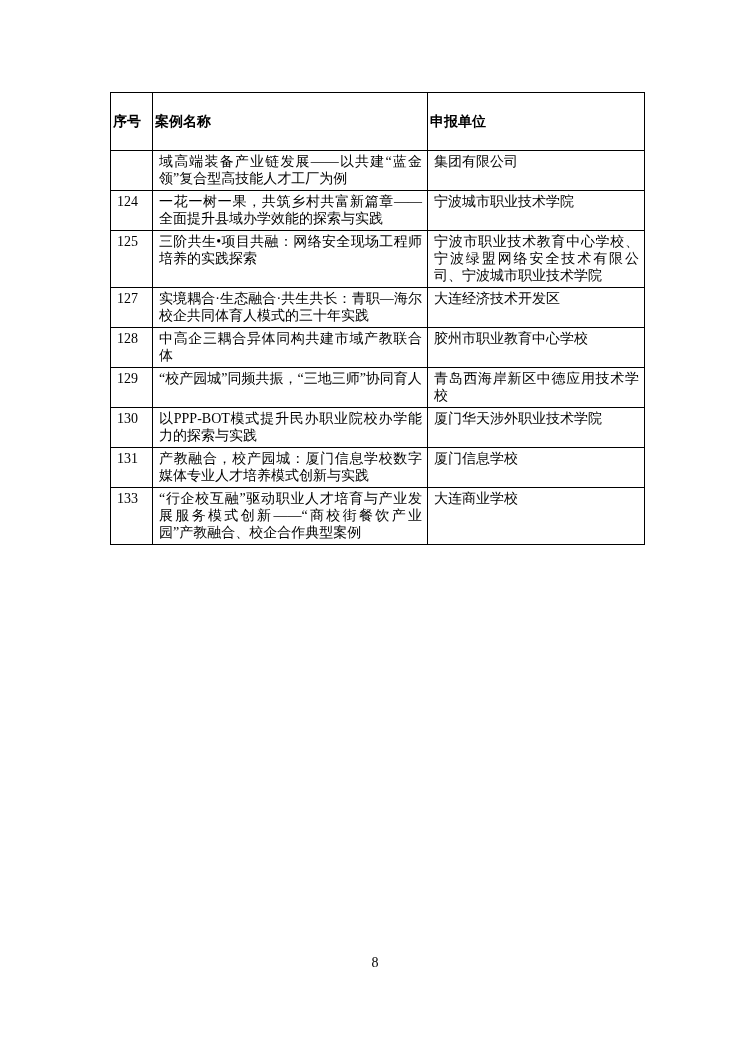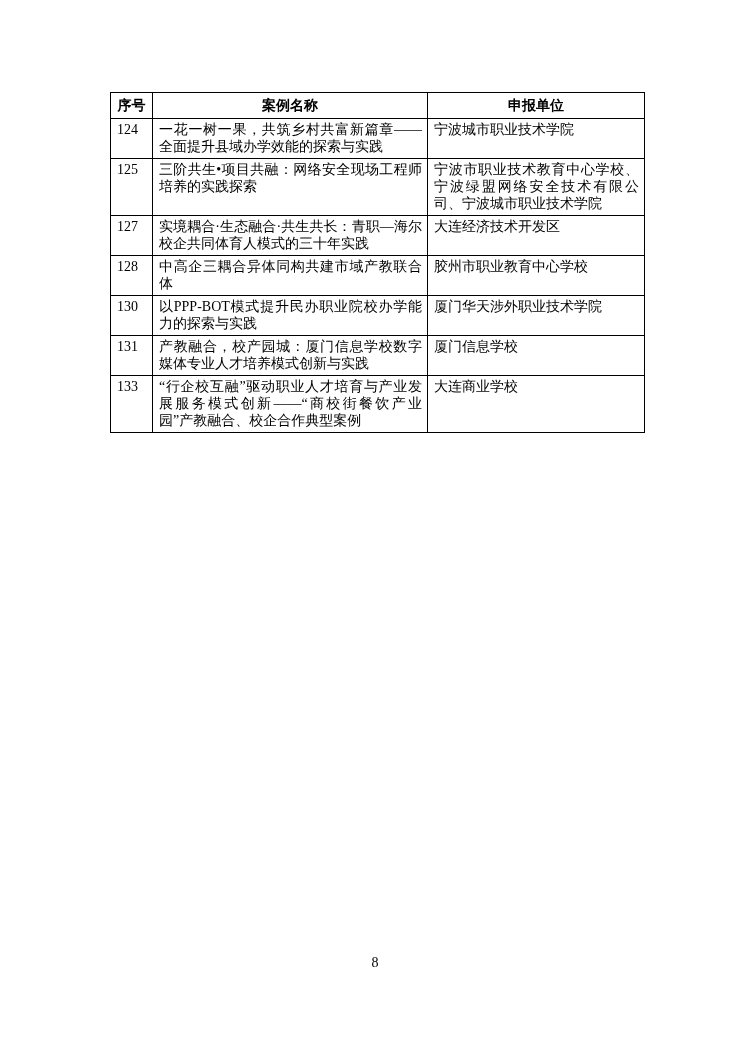--- a/index.html
+++ b/index.html
@@ -23,22 +23,22 @@
     top: 92px;
     width: 534px;
     border-collapse: collapse;
     table-layout: fixed;
   }
   table.case-table th {
     border: 1px solid #000000;
     font-size: 14px;
     font-weight: 700;
     line-height: 17px;
-    padding: 4px 2px;
-    text-align: center;
+    padding: 20px 2px;
+    text-align: left;
   }
   table.case-table td {
     border: 1px solid #000000;
     font-size: 14px;
     line-height: 17px;
     padding: 2px 5px 3px 6px;
     vertical-align: top;
     word-break: break-all;
   }
   td.cell-no {
@@ -72,38 +72,48 @@
     </colgroup>
     <thead>
       <tr>
         <th>序号</th>
         <th>案例名称</th>
         <th>申报单位</th>
       </tr>
     </thead>
     <tbody>
         <tr>
+    <td class="cell-no"></td>
+    <td class="cell-name">域高端装备产业链发展——以共建“蓝金领”复合型高技能人才工厂为例</td>
+    <td class="cell-unit">集团有限公司</td>
+  </tr>
+        <tr>
     <td class="cell-no">124</td>
     <td class="cell-name">一花一树一果，共筑乡村共富新篇章——全面提升县域办学效能的探索与实践</td>
     <td class="cell-unit">宁波城市职业技术学院</td>
   </tr>
         <tr>
     <td class="cell-no">125</td>
     <td class="cell-name">三阶共生•项目共融：网络安全现场工程师培养的实践探索</td>
     <td class="cell-unit">宁波市职业技术教育中心学校、宁波绿盟网络安全技术有限公司、宁波城市职业技术学院</td>
   </tr>
         <tr>
     <td class="cell-no">127</td>
     <td class="cell-name">实境耦合·生态融合·共生共长：青职—海尔校企共同体育人模式的三十年实践</td>
     <td class="cell-unit">大连经济技术开发区</td>
   </tr>
         <tr>
     <td class="cell-no">128</td>
     <td class="cell-name">中高企三耦合异体同构共建市域产教联合体</td>
     <td class="cell-unit">胶州市职业教育中心学校</td>
+  </tr>
+        <tr>
+    <td class="cell-no">129</td>
+    <td class="cell-name">“校产园城”同频共振，“三地三师”协同育人</td>
+    <td class="cell-unit">青岛西海岸新区中德应用技术学校</td>
   </tr>
         <tr>
     <td class="cell-no">130</td>
     <td class="cell-name">以PPP-BOT模式提升民办职业院校办学能力的探索与实践</td>
     <td class="cell-unit">厦门华天涉外职业技术学院</td>
   </tr>
         <tr>
     <td class="cell-no">131</td>
     <td class="cell-name">产教融合，校产园城：厦门信息学校数字媒体专业人才培养模式创新与实践</td>
     <td class="cell-unit">厦门信息学校</td>

